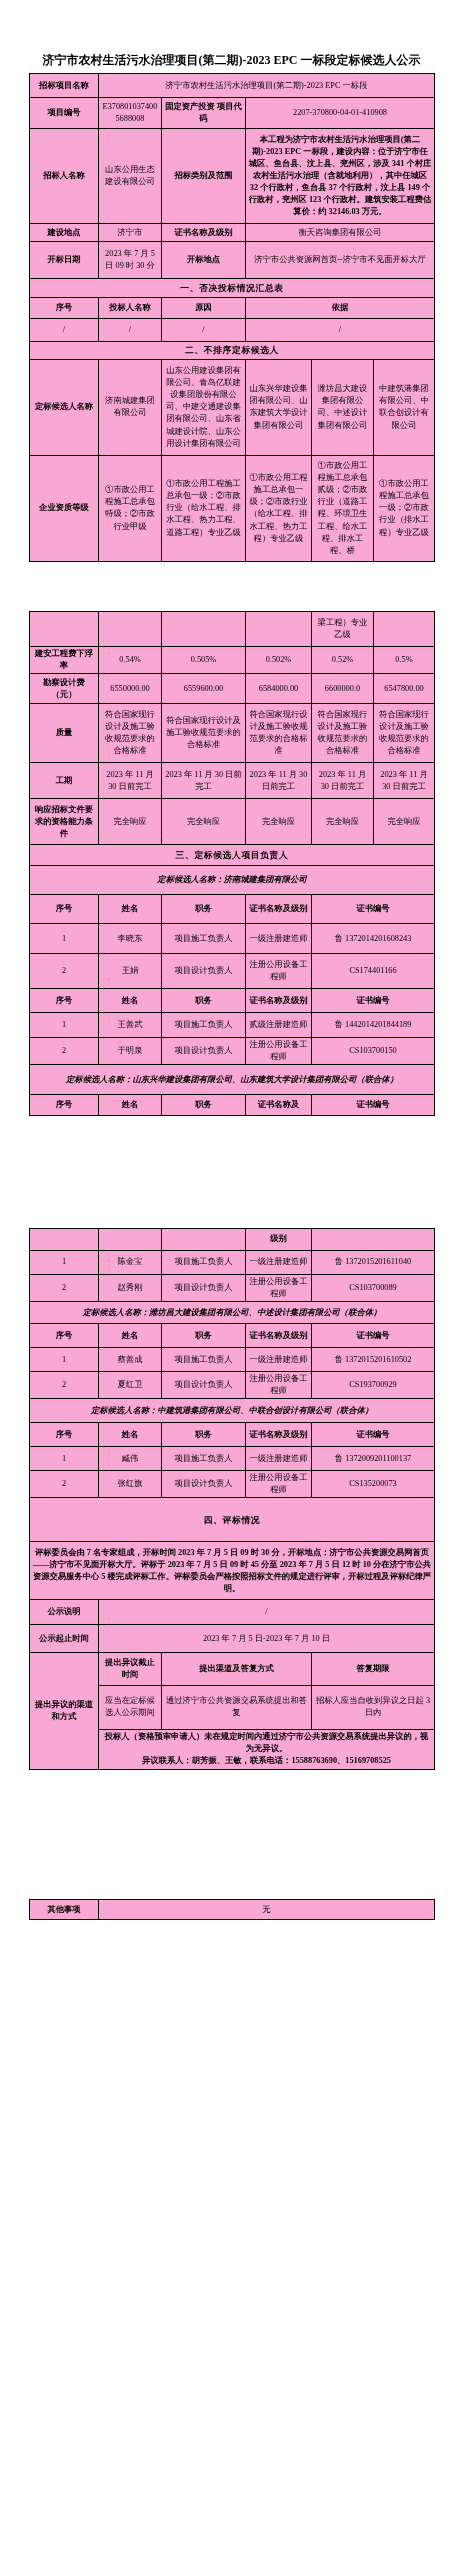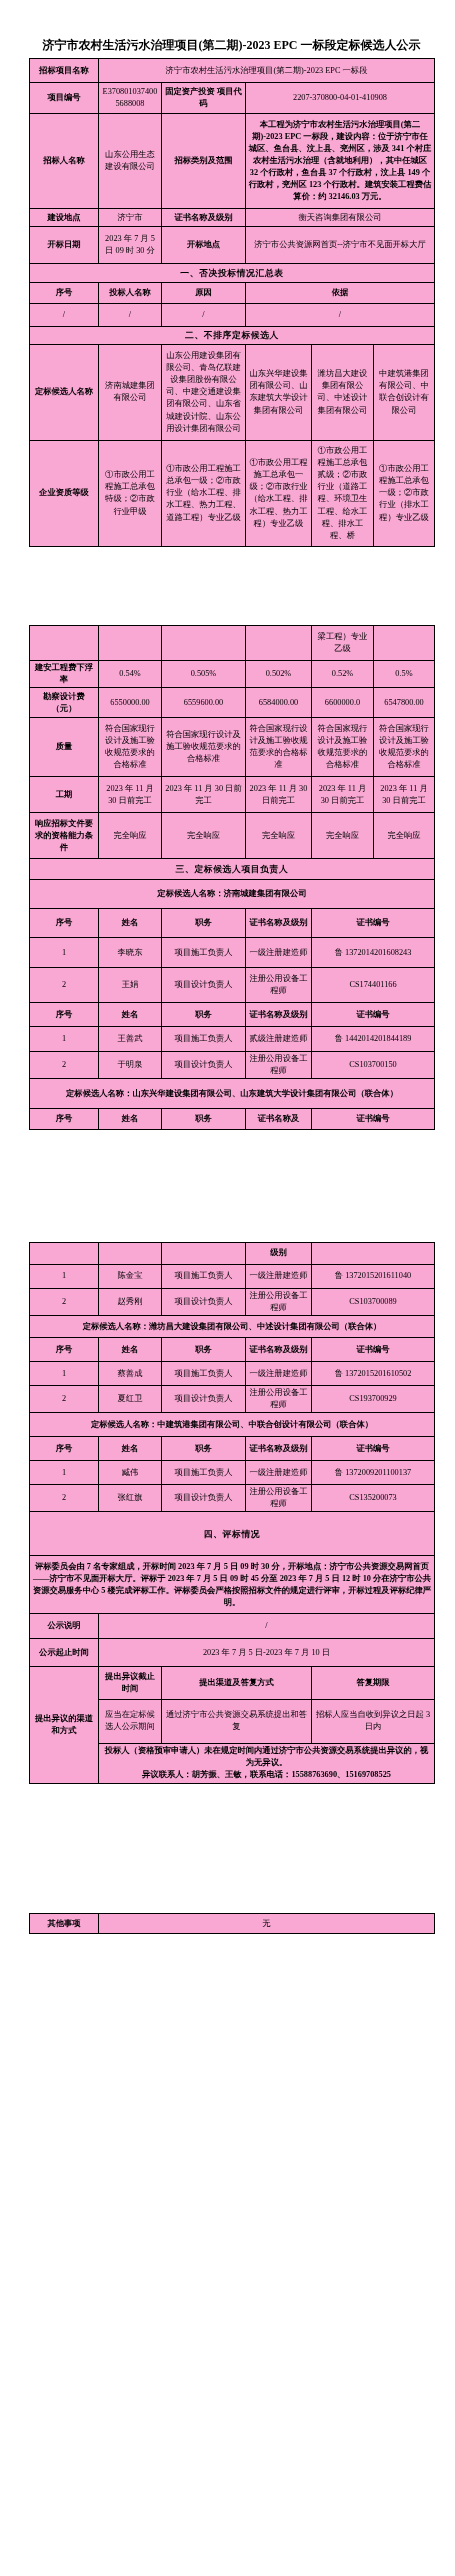--- a/index.html
+++ b/index.html
@@ -1,33 +1,33 @@
 <!DOCTYPE html>
 <html lang="zh" style="font-size:8.8px"><head>
 <meta charset="utf-8">
 <style>
   html,body{margin:0;padding:0;background:#fff;}
   body{width:456px;min-height:2576px;color:#000;
        font-family:"Liberation Serif","DejaVu Serif",serif;font-size:8.3px;}
-  .page{padding-top:36px;}
+  .page{padding-top:51px;}
   h1.title{width:405px;margin:0 0 4.4px 29px;font-size:12px;font-weight:bold;
            text-align:center;line-height:1.5;}
   table.tbl{border-collapse:collapse;table-layout:fixed;width:406px;
             margin-left:29px;border:1.1px solid #000;background:#f9a8d4;}
   table.tbl td{border:0.6px solid #000;text-align:center;vertical-align:middle;
                padding:1.1px 2.2px;line-height:1.45;overflow:hidden;word-break:break-word;}
   td.lbl{font-weight:bold;}
   td.sec{font-weight:bold;font-size:8.8px;letter-spacing:0.6px;}
   td.left{text-align:left;padding-left:5.5px;padding-right:4.4px;}
   td.just{text-align:justify;}
   td.para{line-height:1.78;padding:2.8px 5.5px;font-weight:bold;}
-  td.namerow{text-align:left;font-weight:bold;padding-left:5.5px;line-height:1.55;}
+  td.namerow{text-align:left;font-weight:bold;padding-left:5.5px;line-height:1.55;font-style:italic;}
   td.breakall{word-break:break-all;}
   td.certlvl{padding-left:5.5px;padding-right:5.5px;}
-  #tblB{margin-top:78px;}
+  #tblB{margin-top:49px;}
   #tblC{margin-top:112px;}
   #tblD{margin-top:129px;}
   .tail{height:551px;}
 </style>
 </head>
 <body>
 
 <div class="page">
 
   <h1 class="title">济宁市农村生活污水治理项目(第二期)-2023 EPC 一标段定标候选人公示</h1>

